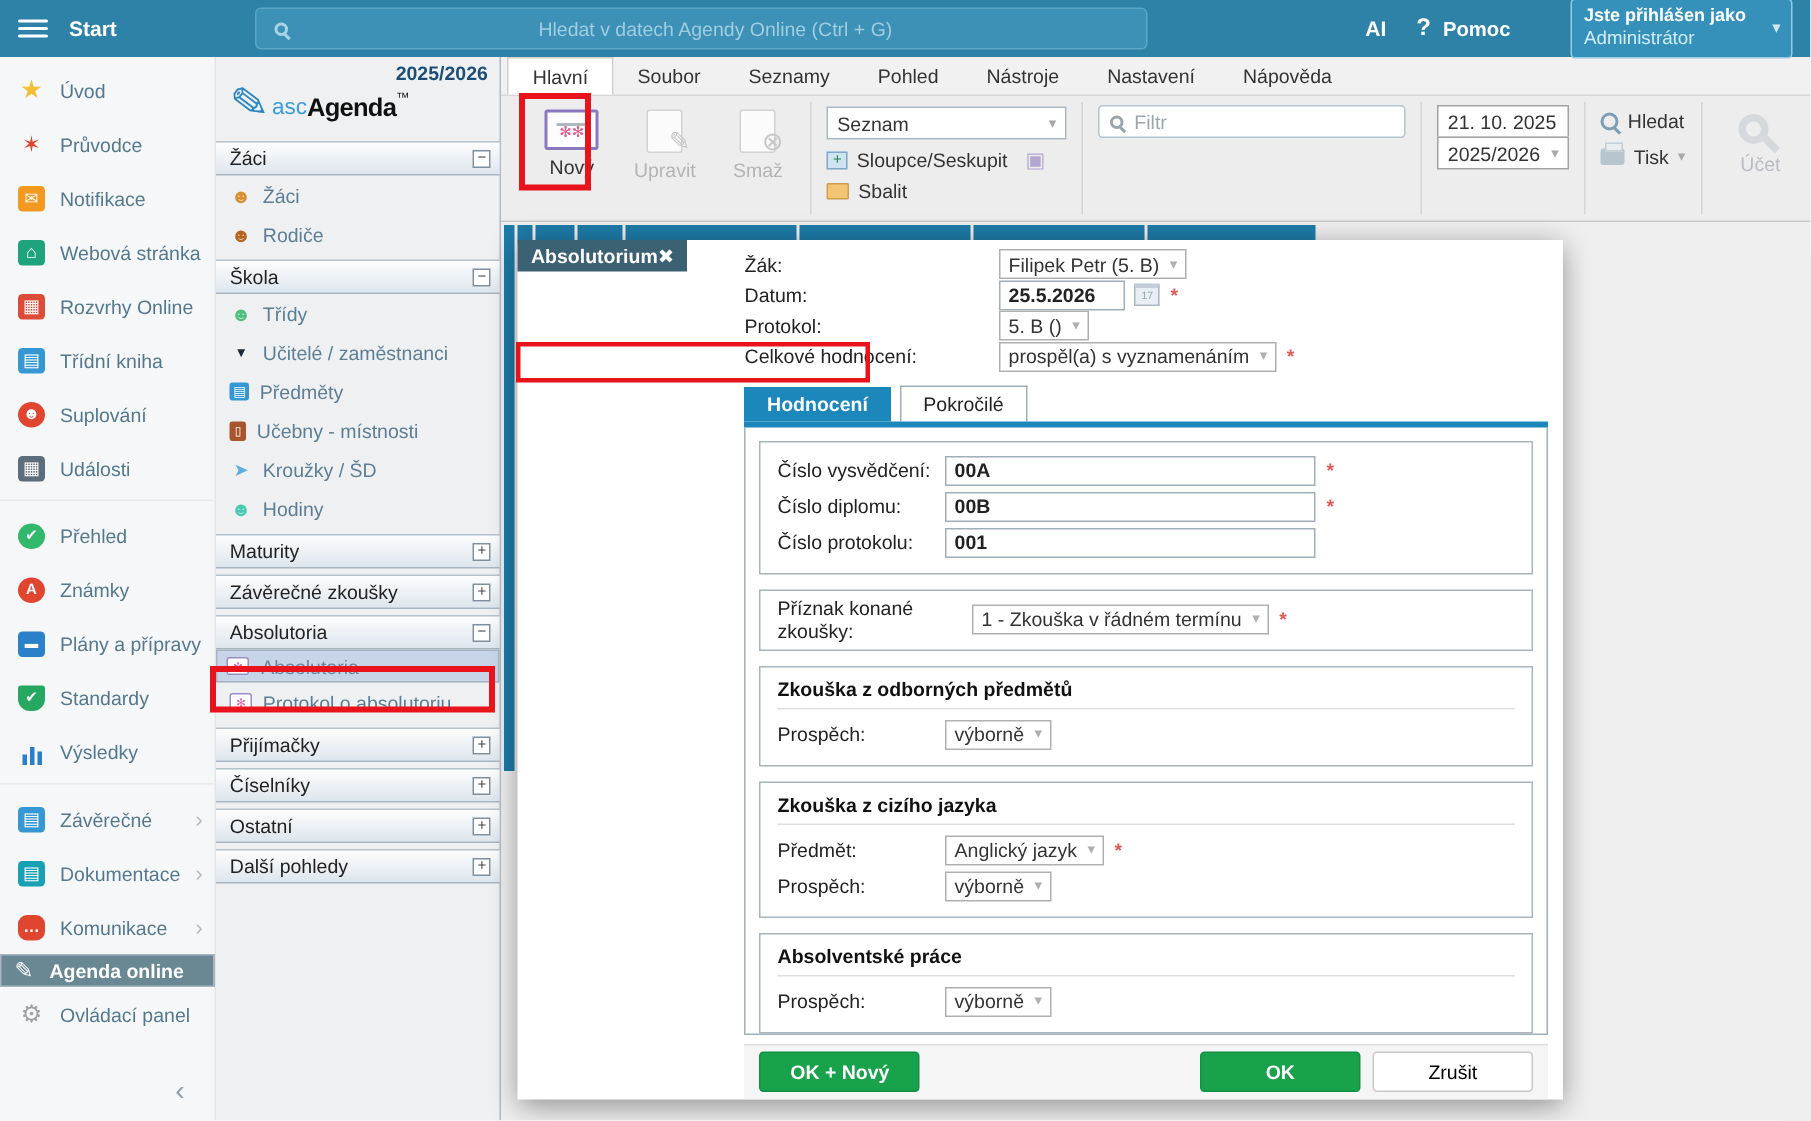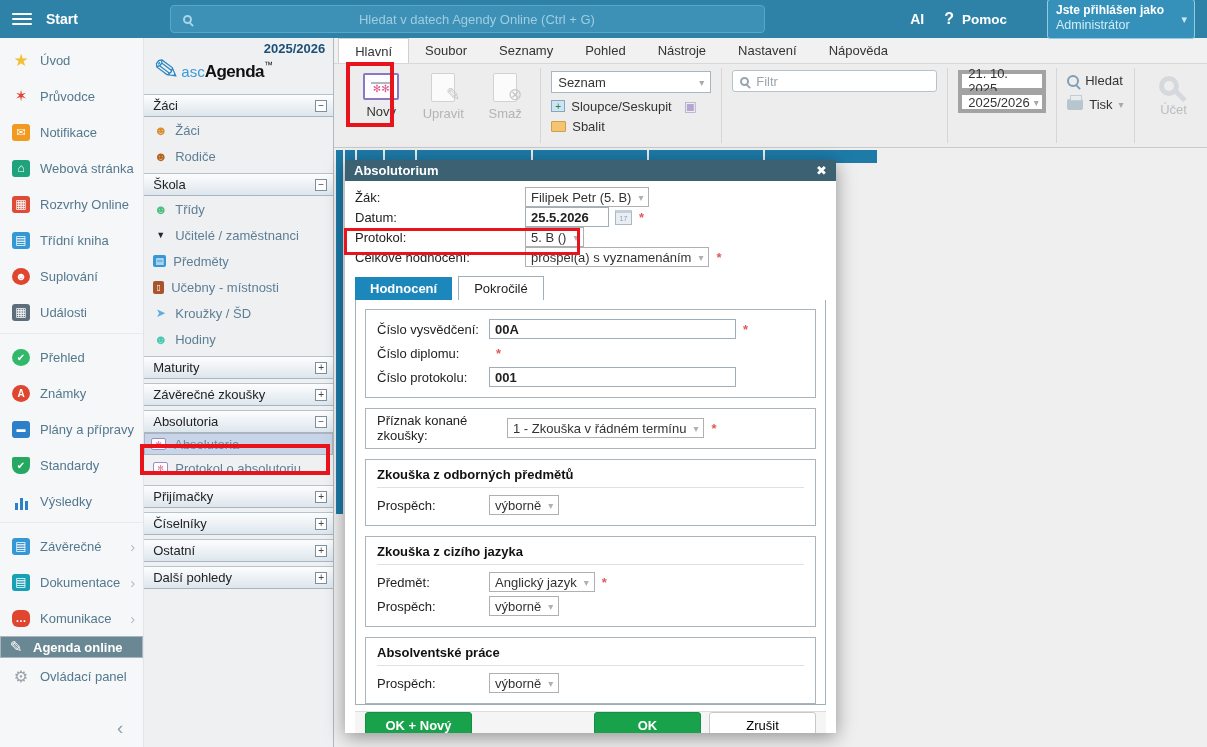--- a/index.html
+++ b/index.html
@@ -116,39 +116,39 @@
   .tool-line { display:flex; align-items:center; gap:6px; color:#333; cursor:pointer; }
   .tic-cols { width:14px; height:12px; background:#cfe3f1; border:1px solid #7fa8c4; color:#1e8449; font-size:10px;
               display:flex; align-items:center; justify-content:center; }
   .disk { color:#b3a6d0; font-size:14px; margin-left:6px; }
   .folder { width:15px; height:11px; background:#f3c572; border:1px solid #cf9f4a; border-radius:1px; }
   .filtr { width:205px; height:22px; border:1px solid #b6c3cc; border-radius:3px; background:#fff;
            display:flex; align-items:center; gap:7px; padding:0 7px; color:#98a5ad; }
   .filtr input { flex:1; border:none; outline:none; font-size:13px; font-family:inherit; color:#333; }
   .filtr input::placeholder { color:#9aa7af; }
   .datebox { width:88px; display:flex; flex-direction:column; }
-  .datebox .row { height:22px; border:4px solid #a3a3a3; background:#fff; display:flex; align-items:center;
+  .datebox .row { height:22px; border:1px solid #a3a3a3; background:#fff; display:flex; align-items:center;
                   padding:0 6px; gap:4px; color:#333; cursor:pointer; }
   .datebox .row + .row { margin-top:-1px; }
   .datebox .caret { margin-left:auto; color:#a8a8a8; font-size:10px; }
   .hledat-tisk { display:flex; flex-direction:column; gap:9px; padding-top:3px; }
   .printer { position:relative; width:16px; height:11px; background:#b7c6ce; border-radius:2px; }
   .printer::before { content:""; position:absolute; top:-4px; left:3px; width:10px; height:4px; background:#e8edf0; border:1px solid #c3ced4; }
   .ucet { display:flex; flex-direction:column; align-items:center; gap:6px; padding-top:6px; width:58px; cursor:default; }
   .key { position:relative; width:20px; height:20px; border:5px solid #d5d9dd; border-radius:50%; margin-right:10px; }
   .key::after { content:""; position:absolute; right:-13px; bottom:-7px; width:14px; height:5px; background:#d5d9dd; transform:rotate(45deg); }
   .ucet .cap { color:#b9bdc1; font-size:13px; }
 
   .content { position:relative; flex:1; background:#f0eff0; }
   .bg-strip { position:absolute; top:2px; height:13px; background:#1e7ba8; }
   .bg-vstrip { position:absolute; left:2px; top:2px; width:7px; height:364px; background:#1e7ba8; }
 
   
-  .dialog { position:absolute; left:345px; top:160px; width:491px; height:573px; background:#fff;
-            box-shadow:0 4px 18px rgba(0,0,0,.4); display:flex; flex-direction:column; z-index:5; }
+  .dialog { position:absolute; left:345px; top:160px; width:697px; height:573px; background:#fff;
+            box-shadow:0 4px 18px rgba(0,0,0,.4); display:flex; flex-direction:row; z-index:5;gap:28px; }
   .dlg-title { height:21px; background:#3c6172; color:#fff; font-weight:bold; font-size:13px;
                display:flex; align-items:center; padding:0 9px; }
   .dlg-title .x { margin-left:auto; cursor:pointer; font-size:13px; }
   .dlg-body { flex:1; display:flex; flex-direction:column; padding:6px 10px 0; overflow:hidden; }
   .frow { display:flex; align-items:center; height:22px; }
   .frow .flabel { flex:0 0 170px; color:#222; }
   .dsel { display:inline-flex; align-items:center; gap:7px; border:1px solid #b0b0b0; background:#fff;
           height:20px; padding:0 5px; color:#333; cursor:pointer; }
   .dsel .caret { color:#b0b0b0; font-size:10px; }
   .req { color:#e05a5a; font-weight:bold; margin-left:7px; font-size:13px; }
@@ -534,20 +534,21 @@
 
       <div class="tabpanel">
         <div class="gbox">
           <div class="frow">
             <span class="flabel">Číslo vysvědčení:</span>
             <input class="dinput num-input" value="00A" style="">
             <span class="req">*</span>
           </div>
           <div class="frow">
             <span class="flabel">Číslo diplomu:</span>
+            <input class="dinput num-input" value="00B" style="">
             <span class="req">*</span>
           </div>
           <div class="frow">
             <span class="flabel">Číslo protokolu:</span>
             <input class="dinput num-input" value="001" style="">
           </div>
         </div>
 
         <div class="gbox">
           <div class="frow">

